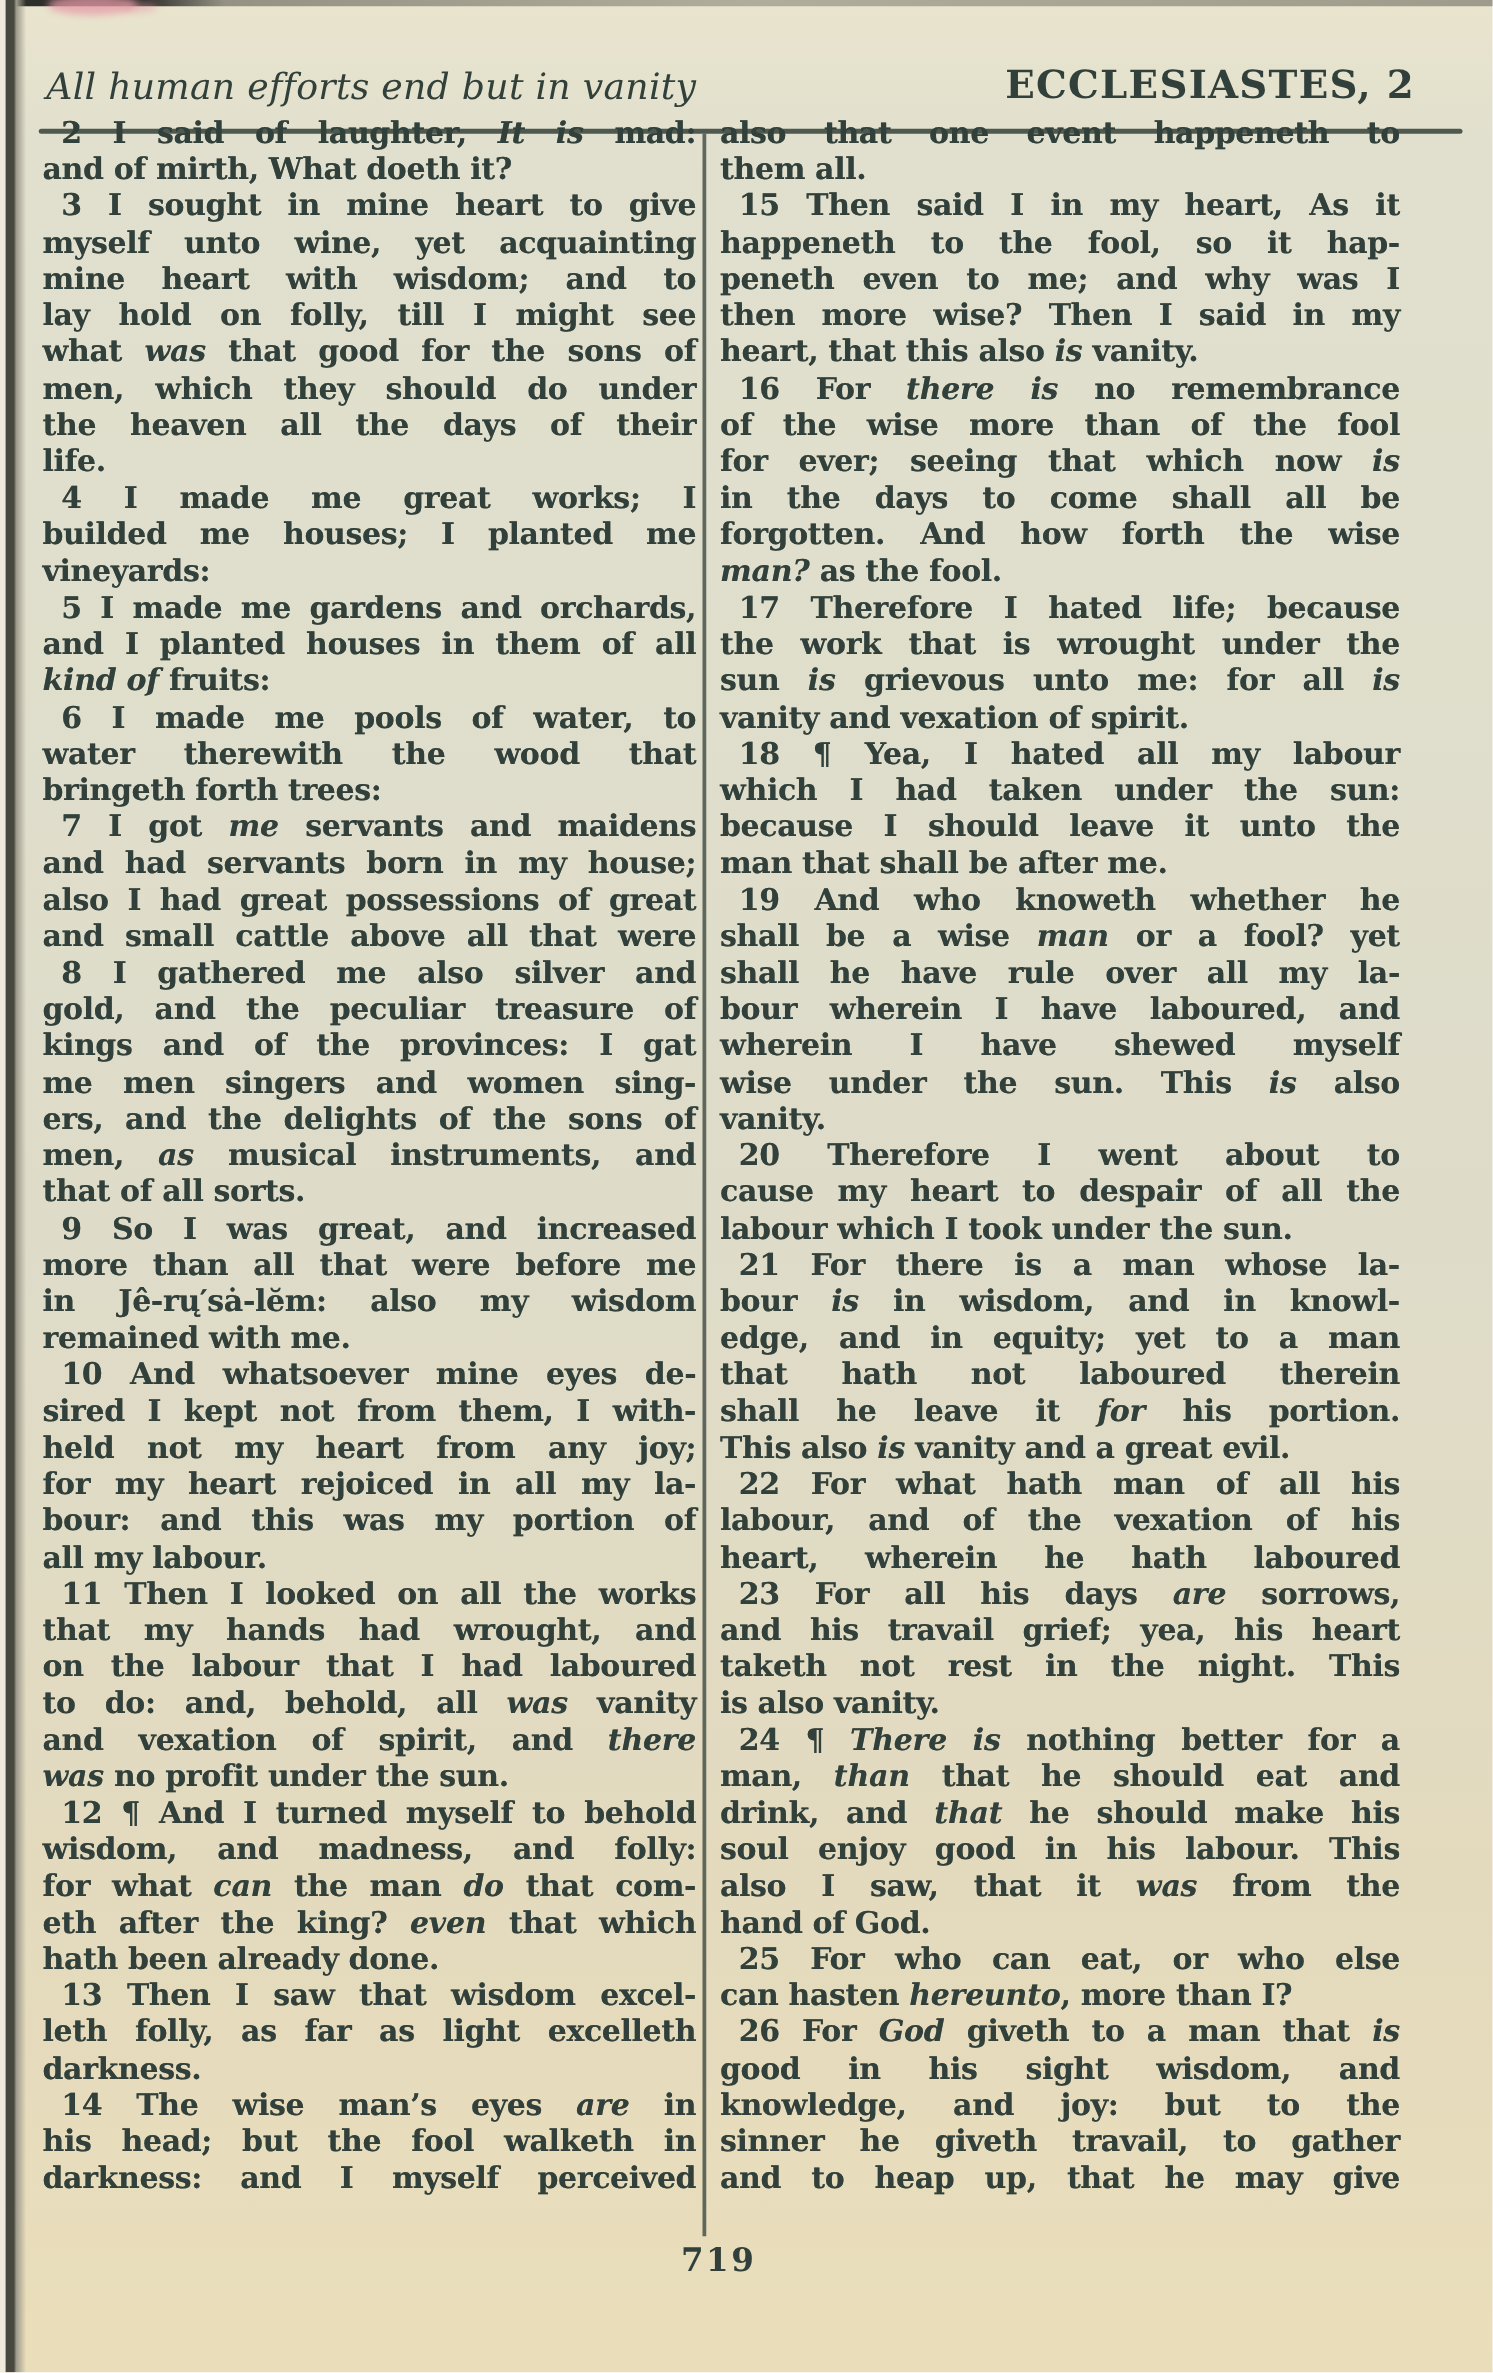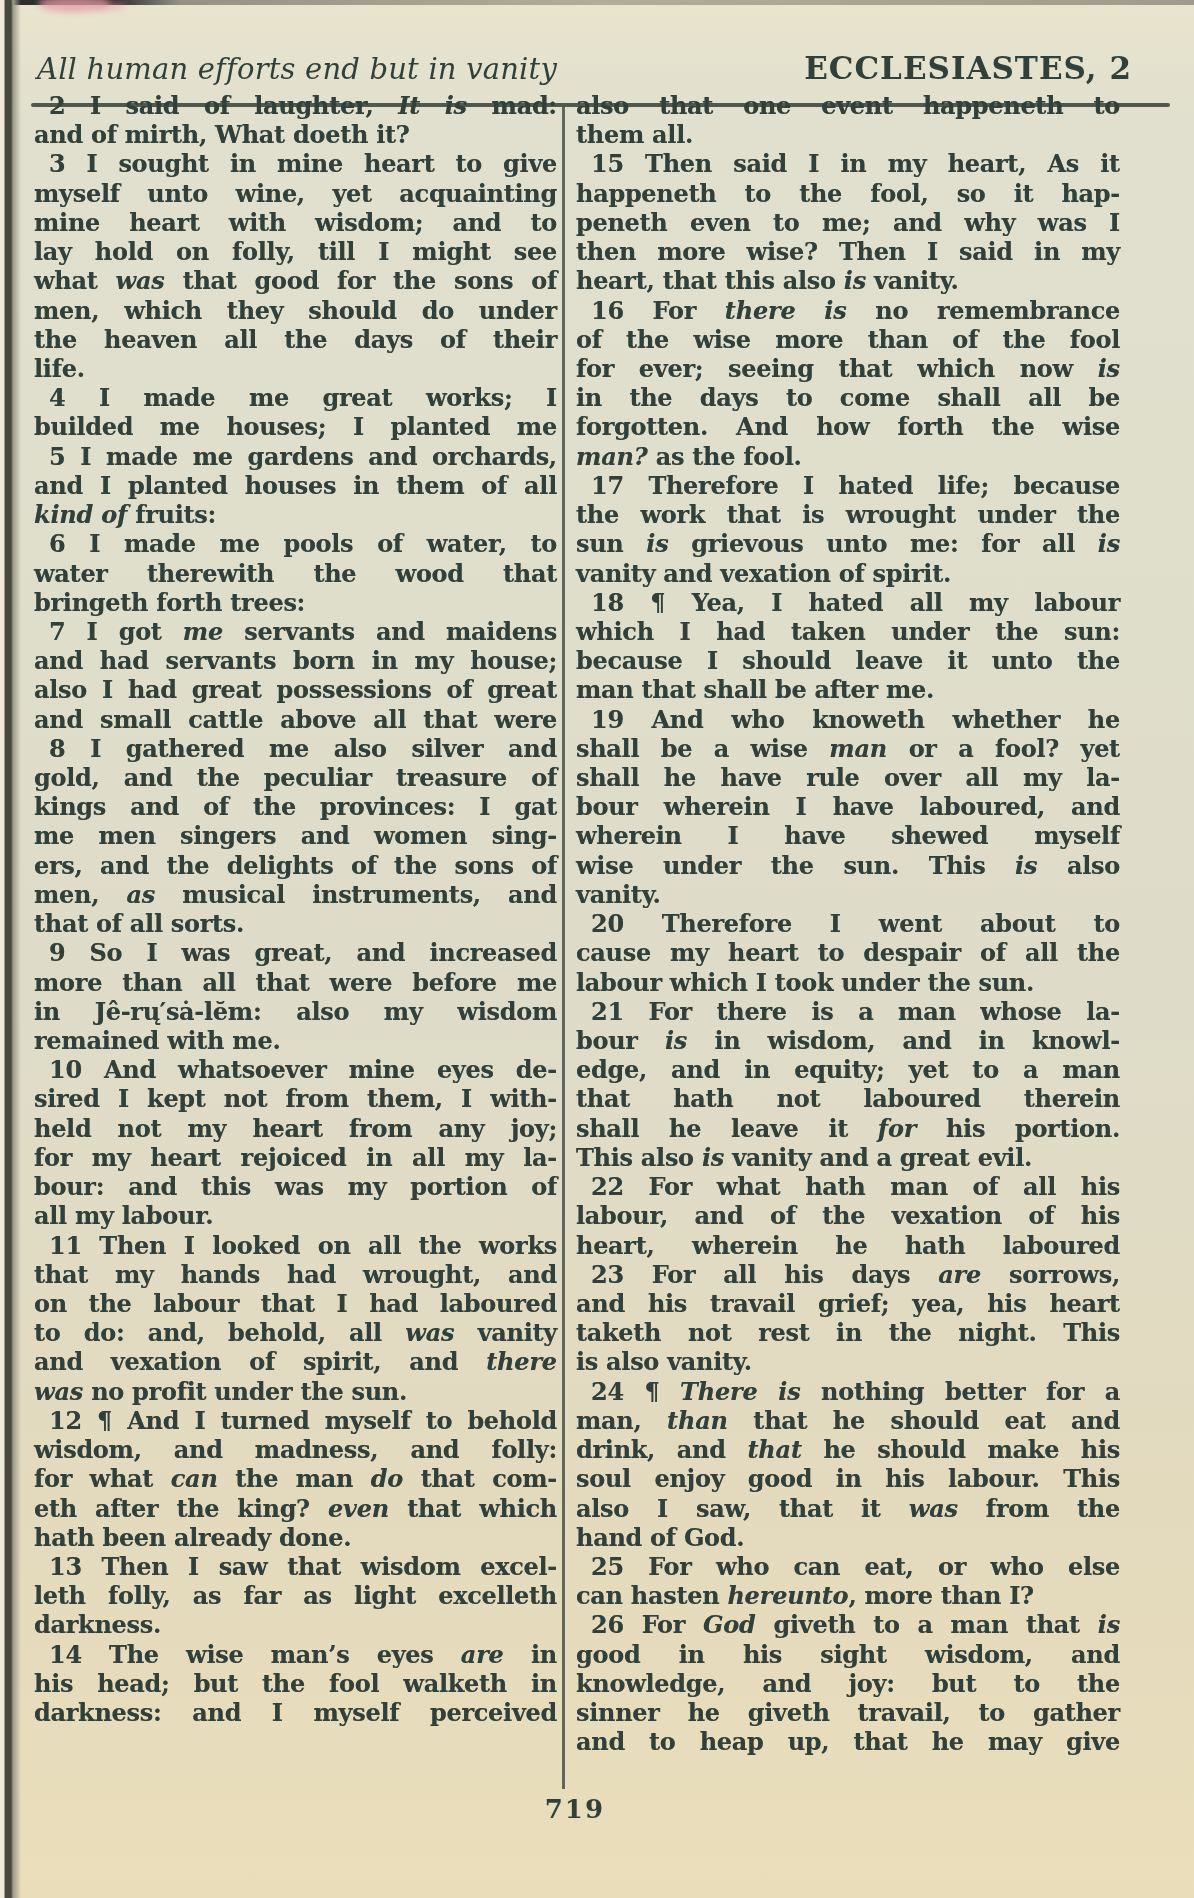--- a/index.html
+++ b/index.html
@@ -175,20 +175,21 @@
         <span><span>I</span></span>
       </div>
       <div class="line just">
         <span><span>builded</span></span>
         <span><span>me</span></span>
         <span><span>houses;</span></span>
         <span><span>I</span></span>
         <span><span>planted</span></span>
         <span><span>me</span></span>
       </div>
+      <div class="line last"><span><span>vineyards:</span></span></div>
       <div class="line just vstart">
         <span><span>5</span></span>
         <span><span>I</span></span>
         <span><span>made</span></span>
         <span><span>me</span></span>
         <span><span>gardens</span></span>
         <span><span>and</span></span>
         <span><span>orchards,</span></span>
       </div>
       <div class="line just">

